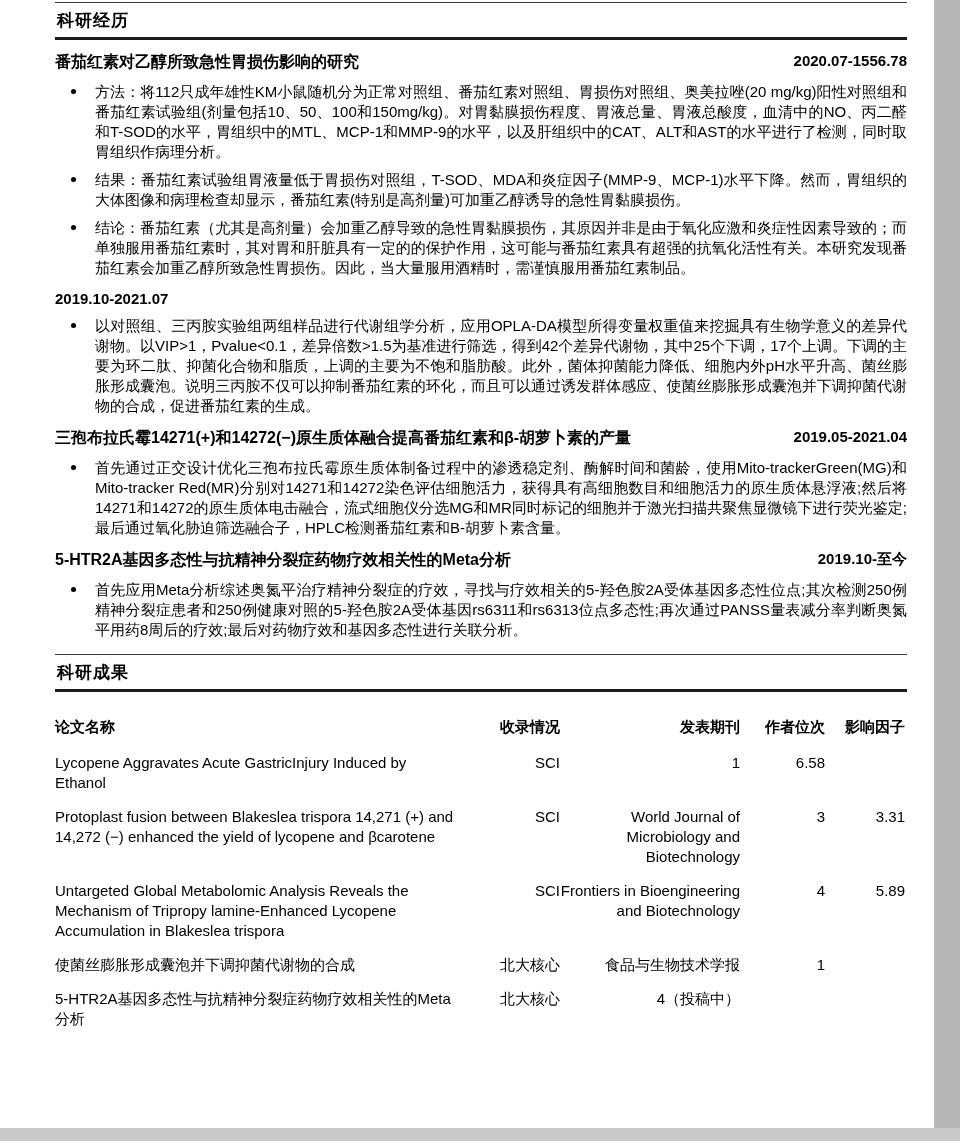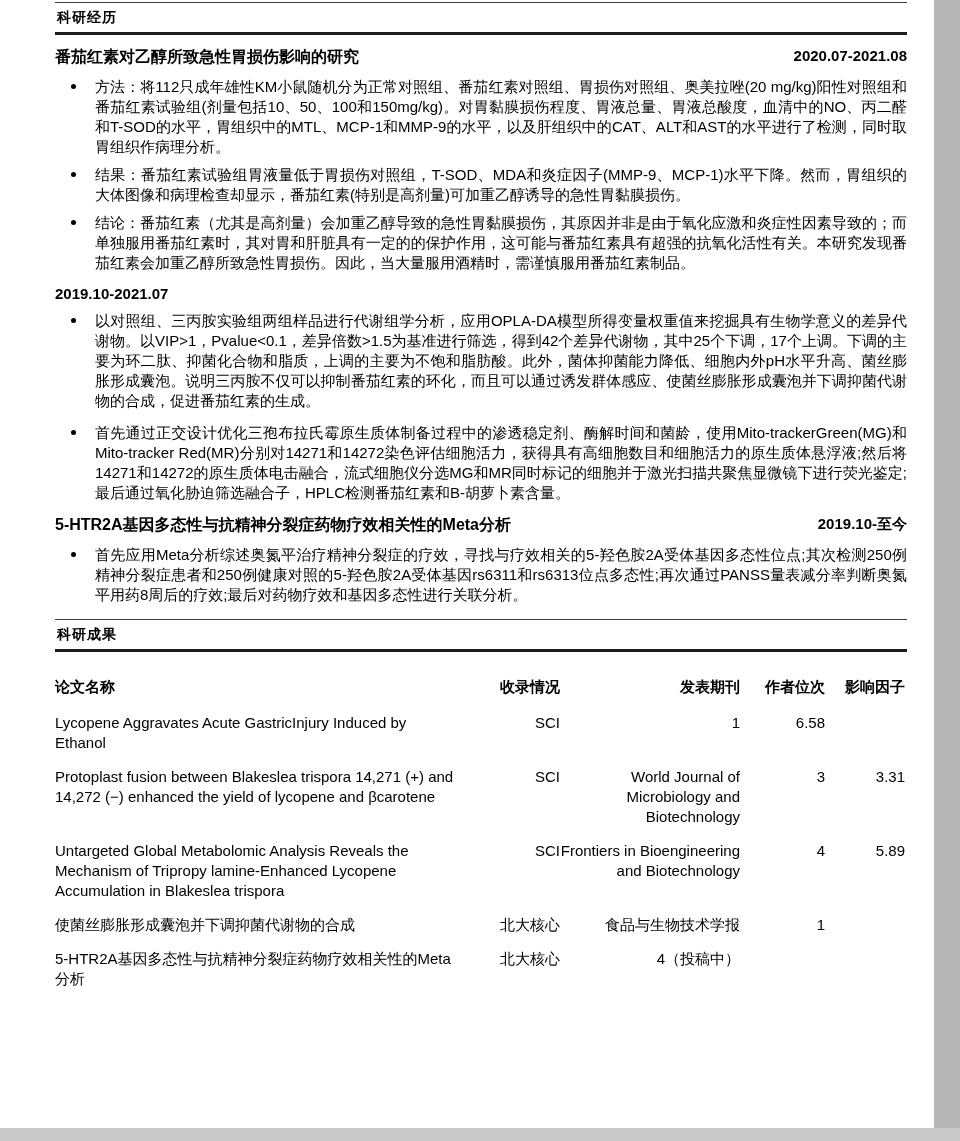--- a/index.html
+++ b/index.html
@@ -3,21 +3,21 @@
 <meta charset="utf-8">
 <style>
   * { margin:0; padding:0; box-sizing:border-box; }
   html,body { width:960px; height:1141px; background:#ffffff; font-family:"Liberation Sans",sans-serif; color:#000; overflow:hidden; }
   .page { position:relative; width:960px; height:1141px; background:#fff; }
   .content { position:absolute; left:55px; top:0; width:852px; }
 
   .section-head { margin-top:2px; }
   .rule-thin { border-top:1px solid #3c3c3c; }
   .rule-thick { border-top:3px solid #1c1c1c; }
-  .section-title { font-size:14px; font-weight:bold; padding:6px 2px 5px 2px; letter-spacing:1px; }
+  .section-title { font-size:17px; font-weight:bold; padding:6px 2px 5px 2px; letter-spacing:1px; }
 
   .project { margin-top:12px; }
   .project-head { display:flex; justify-content:space-between; align-items:flex-start; }
   .project-title { font-size:16px; font-weight:bold; flex:1 1 auto; padding-right:12px; }
   .project-date { font-size:15px; font-weight:bold; white-space:nowrap; }
 
   ul.bullets { list-style:none; margin:9px 0 0 13px; }
   ul.bullets li { position:relative; padding-left:27px; font-size:15px; line-height:20px; text-align:justify; margin-bottom:8px; }
   ul.bullets li::before { content:""; position:absolute; left:3px; top:7px; width:5px; height:5px; border-radius:50%; background:#000; }
 
@@ -40,39 +40,43 @@
 
     <div class="section-head">
       <div class="rule-thin"></div>
       <div class="section-title">科研经历</div>
       <div class="rule-thick"></div>
     </div>
 
     <div class="project">
       <div class="project-head">
         <div class="project-title">番茄红素对乙醇所致急性胃损伤影响的研究</div>
-        <div class="project-date">2020.07-2021.08</div>
+        <div class="project-date">2020.07-1556.78</div>
       </div>
       <ul class="bullets">
         <li>方法：将112只成年雄性KM小鼠随机分为正常对照组、番茄红素对照组、胃损伤对照组、奥美拉唑(20 mg/kg)阳性对照组和番茄红素试验组(剂量包括10、50、100和150mg/kg)。对胃黏膜损伤程度、胃液总量、胃液总酸度，血清中的NO、丙二醛和T-SOD的水平，胃组织中的MTL、MCP-1和MMP-9的水平，以及肝组织中的CAT、ALT和AST的水平进行了检测，同时取胃组织作病理分析。</li>
         <li>结果：番茄红素试验组胃液量低于胃损伤对照组，T-SOD、MDA和炎症因子(MMP-9、MCP-1)水平下降。然而，胃组织的大体图像和病理检查却显示，番茄红素(特别是高剂量)可加重乙醇诱导的急性胃黏膜损伤。</li>
         <li>结论：番茄红素（尤其是高剂量）会加重乙醇导致的急性胃黏膜损伤，其原因并非是由于氧化应激和炎症性因素导致的；而单独服用番茄红素时，其对胃和肝脏具有一定的的保护作用，这可能与番茄红素具有超强的抗氧化活性有关。本研究发现番茄红素会加重乙醇所致急性胃损伤。因此，当大量服用酒精时，需谨慎服用番茄红素制品。</li>
       </ul>
     </div>
 
     <div class="project">
       <div class="project-head">
         <div class="project-date">2019.10-2021.07</div>
       </div>
       <ul class="bullets">
         <li>以对照组、三丙胺实验组两组样品进行代谢组学分析，应用OPLA-DA模型所得变量权重值来挖掘具有生物学意义的差异代谢物。以VIP&gt;1，Pvalue&lt;0.1，差异倍数&gt;1.5为基准进行筛选，得到42个差异代谢物，其中25个下调，17个上调。下调的主要为环二肽、抑菌化合物和脂质，上调的主要为不饱和脂肪酸。此外，菌体抑菌能力降低、细胞内外pH水平升高、菌丝膨胀形成囊泡。说明三丙胺不仅可以抑制番茄红素的环化，而且可以通过诱发群体感应、使菌丝膨胀形成囊泡并下调抑菌代谢物的合成，促进番茄红素的生成。</li>
       </ul>
     </div>
 
     <div class="project">
+      <div class="project-head">
+        <div class="project-title">三孢布拉氏霉14271(+)和14272(−)原生质体融合提高番茄红素和β-胡萝卜素的产量</div>
+        <div class="project-date">2019.05-2021.04</div>
+      </div>
       <ul class="bullets">
         <li>首先通过正交设计优化三孢布拉氏霉原生质体制备过程中的渗透稳定剂、酶解时间和菌龄，使用Mito-trackerGreen(MG)和Mito-tracker Red(MR)分别对14271和14272染色评估细胞活力，获得具有高细胞数目和细胞活力的原生质体悬浮液;然后将14271和14272的原生质体电击融合，流式细胞仪分选MG和MR同时标记的细胞并于激光扫描共聚焦显微镜下进行荧光鉴定;最后通过氧化胁迫筛选融合子，HPLC检测番茄红素和B-胡萝卜素含量。</li>
       </ul>
     </div>
 
     <div class="project">
       <div class="project-head">
         <div class="project-title">5-HTR2A基因多态性与抗精神分裂症药物疗效相关性的Meta分析</div>
         <div class="project-date">2019.10-至今</div>
       </div>

